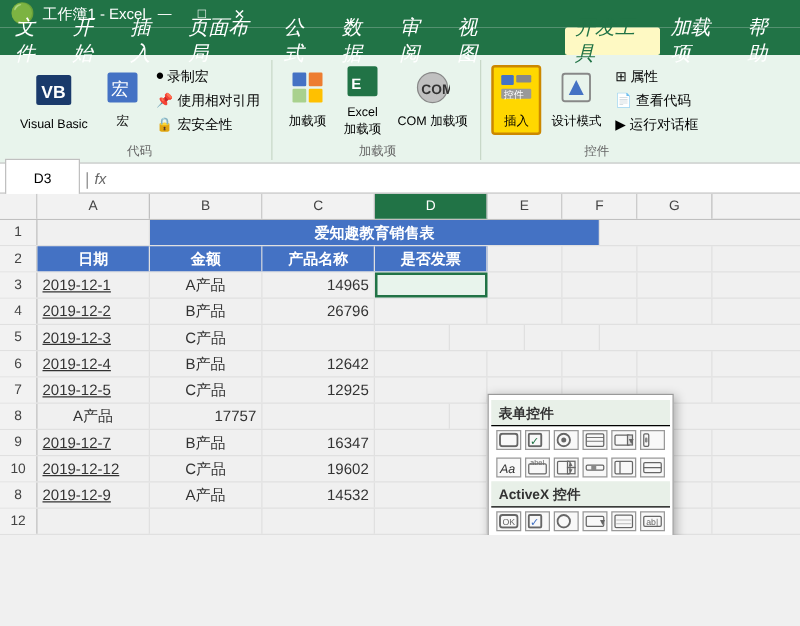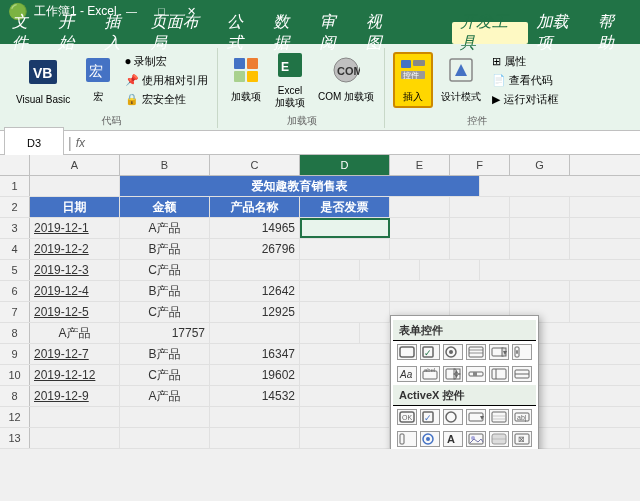--- a/index.html
+++ b/index.html
@@ -536,30 +536,20 @@
     <div class="data-row">
       <div class="row-num">12</div>
       <div class="cell col-a"></div>
       <div class="cell col-b"></div>
       <div class="cell col-c"></div>
       <div class="cell col-d"></div>
       <div class="cell col-e"></div>
       <div class="cell col-f"></div>
       <div class="cell col-g"></div>
     </div>
-    <div class="data-row">
-      <div class="row-num">13</div>
-      <div class="cell col-a"></div>
-      <div class="cell col-b"></div>
-      <div class="cell col-c"></div>
-      <div class="cell col-d"></div>
-      <div class="cell col-e"></div>
-      <div class="cell col-f"></div>
-      <div class="cell col-g"></div>
-    </div>
   </div>
 
   <div class="dropdown-popup">
     <div class="popup-section-label">表单控件</div>
     <div class="popup-row">
       <div class="popup-icon">
         <svg width="16" height="12" viewBox="0 0 16 12">
             <rect x="1" y="1" width="14" height="10" rx="2" fill="none" stroke="#666" stroke-width="1.5"></rect>
           </svg>
       </div>

